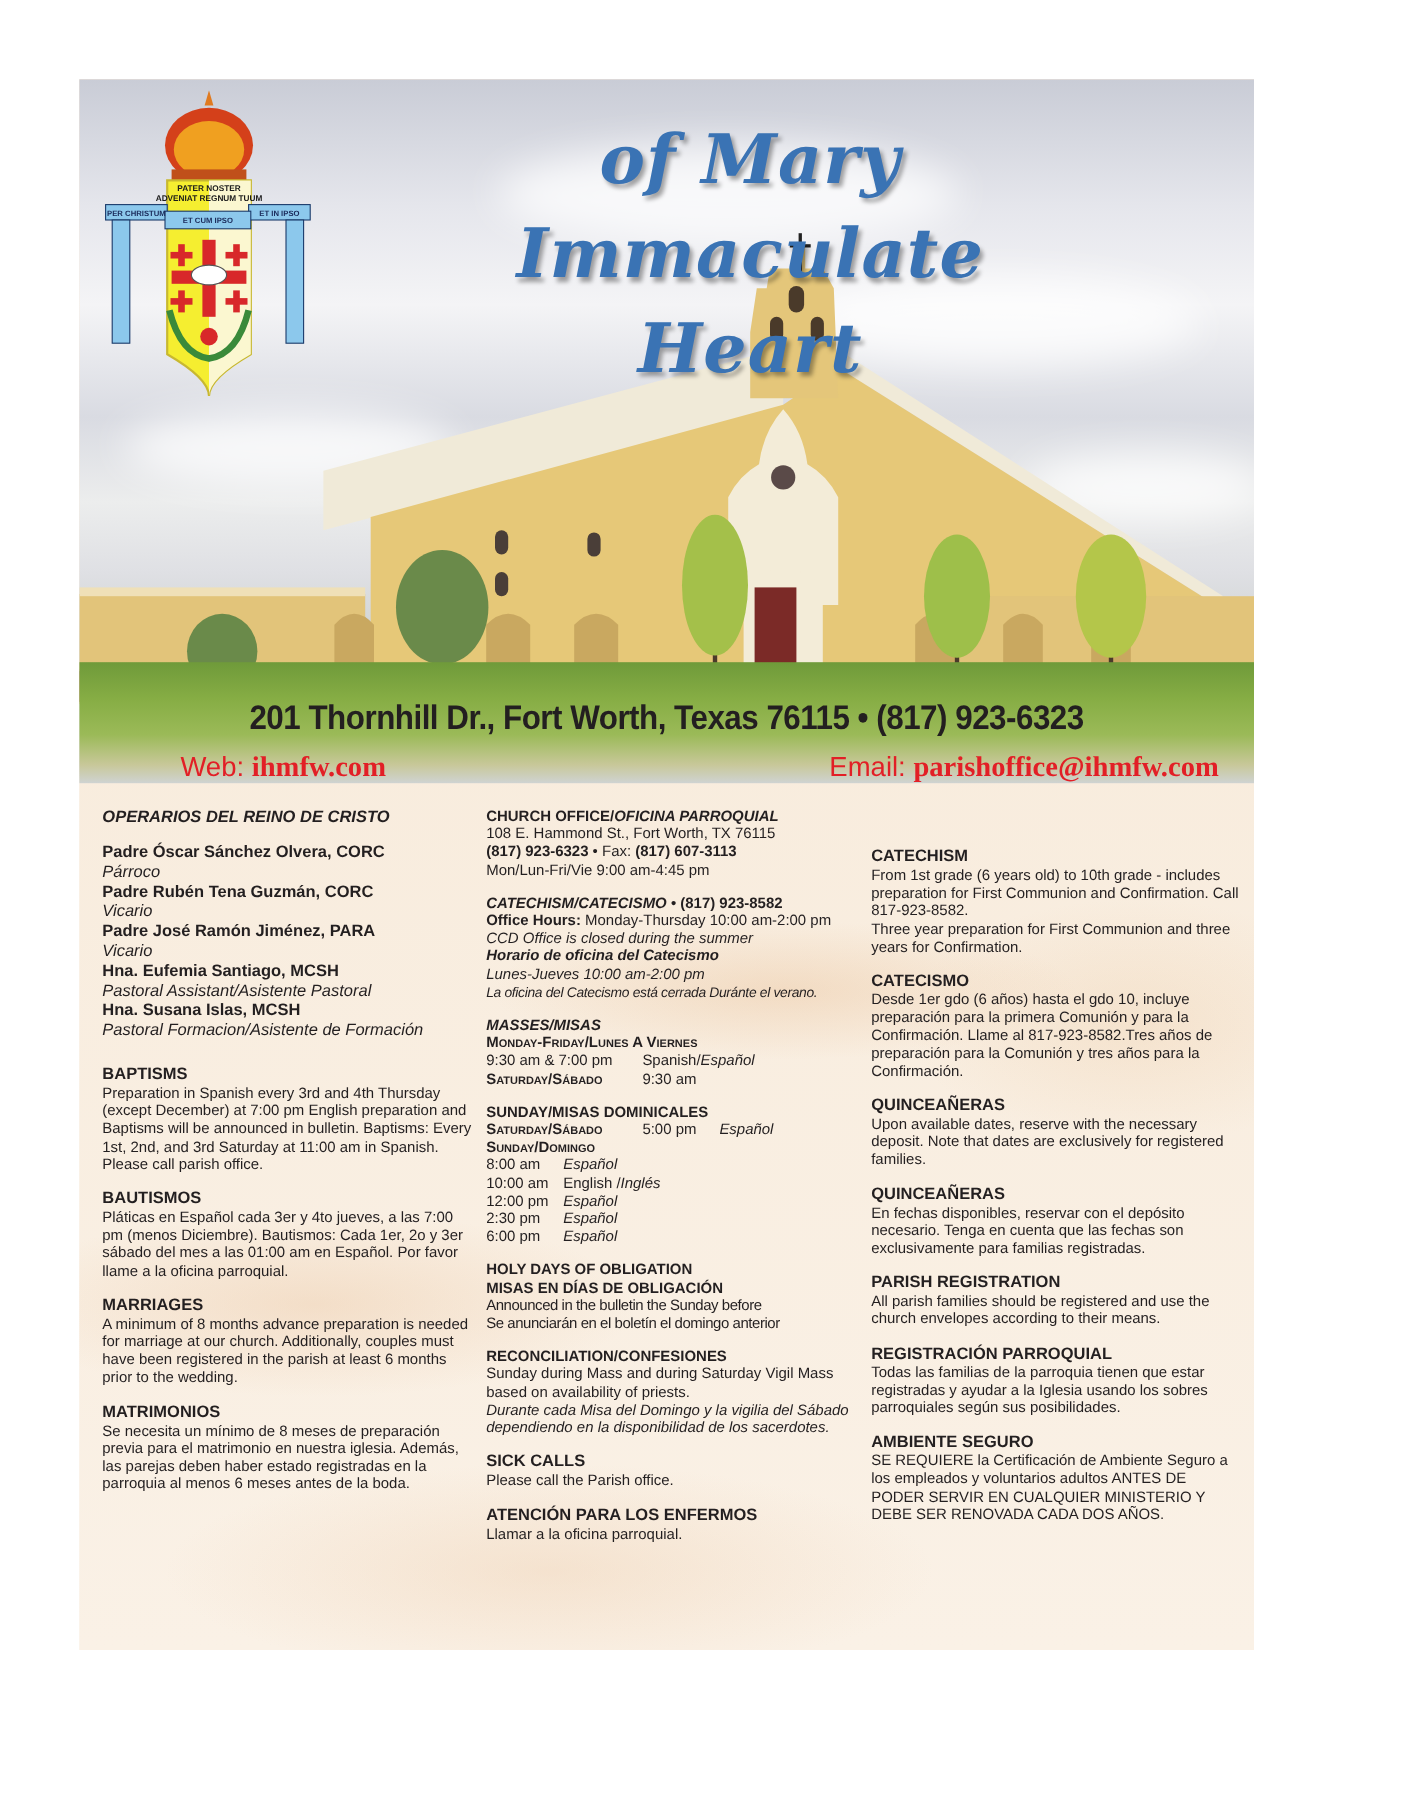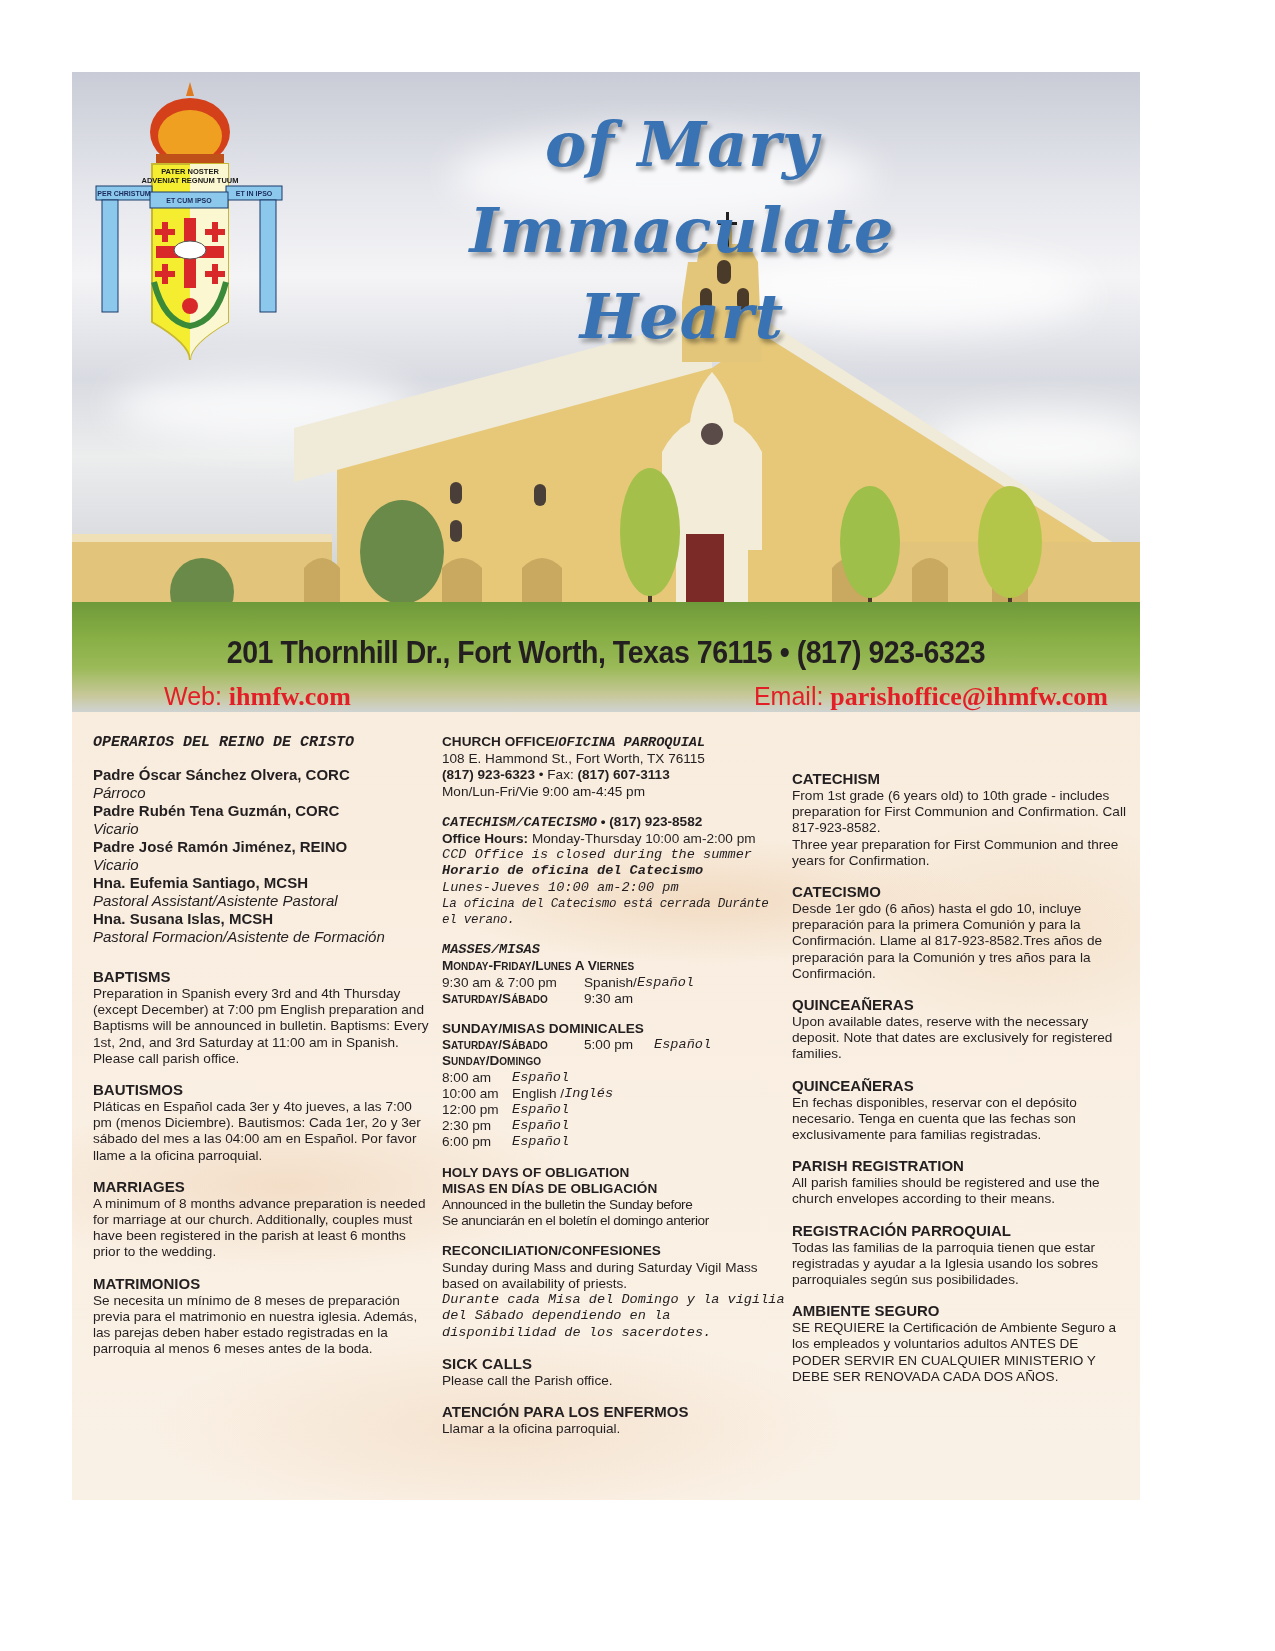--- a/index.html
+++ b/index.html
@@ -29,21 +29,21 @@
   .web { position:absolute; left:64px; top:610px; font-size:25px; color:#e21f26;margin-left:28px; }
   .email { position:absolute; right:32px; top:610px; font-size:25px; color:#e21f26; text-align:right; }
   .web b, .email b { font-family:"Liberation Serif", serif; font-weight:bold; font-size:26px; }
   .col { position:absolute; top:662px; font-size:13.6px; line-height:16.2px; color:#231f20; }
   .col1 { left:21px; width:340px; }
   .col2 { left:370px; width:345px; }
   .col3 { left:720px; width:335px;margin-top:36px; }
   .h { font-weight:bold; font-size:15px; line-height:18px; margin-top:14px; }
   .h:first-child { margin-top:0; }
   .h2 { font-weight:bold; font-size:13.6px; }
-  .it { font-style:italic;font-family:Liberation Mono, monospace; }
+  .it { font-style:italic; }
   .staff-name { font-weight:bold; font-size:15px; line-height:18px; }
   .staff-role { font-style:italic; font-size:15px; line-height:18px; }
   .sc { font-variant:small-caps; font-weight:bold; }
   .row { display:flex; }
   .gap { height:14px; }
   p { margin:0; }
 </style>
 </head>
 <body>
 
@@ -163,31 +163,31 @@
   </div>
 
   <div class="col col1">
     <div class="h it" style="font-size:15px">OPERARIOS DEL REINO DE CRISTO</div>
     <div class="gap"></div>
     <div>
       <div class="staff-name">Padre Óscar Sánchez Olvera, CORC</div>
       <div class="staff-role">Párroco</div>
       <div class="staff-name">Padre Rubén Tena Guzmán, CORC</div>
       <div class="staff-role">Vicario</div>
-      <div class="staff-name">Padre José Ramón Jiménez, REINO</div>
+      <div class="staff-name">Padre José Ramón Jiménez, PARA</div>
       <div class="staff-role">Vicario</div>
       <div class="staff-name">Hna. Eufemia Santiago, MCSH</div>
       <div class="staff-role">Pastoral Assistant/Asistente Pastoral</div>
       <div class="staff-name">Hna. Susana Islas, MCSH</div>
       <div class="staff-role">Pastoral Formacion/Asistente de Formación</div>
     </div>
     <div class="h" style="margin-top:22px">BAPTISMS</div>
     <p>Preparation in Spanish every 3rd and 4th Thursday (except December) at 7:00 pm English preparation and Baptisms will be announced in bulletin. Baptisms: Every 1st, 2nd, and 3rd Saturday at 11:00 am in Spanish. Please call parish office.</p>
     <div class="h">BAUTISMOS</div>
-    <p>Pláticas en Español cada 3er y 4to jueves, a las 7:00 pm (menos Diciembre). Bautismos: Cada 1er, 2o y 3er sábado del mes a las 04:00 am en Español. Por favor llame a la oficina parroquial.</p>
+    <p>Pláticas en Español cada 3er y 4to jueves, a las 7:00 pm (menos Diciembre). Bautismos: Cada 1er, 2o y 3er sábado del mes a las 01:00 am en Español. Por favor llame a la oficina parroquial.</p>
     <div class="h">MARRIAGES</div>
     <p>A minimum of 8 months advance preparation is needed for marriage at our church. Additionally, couples must have been registered in the parish at least 6 months prior to the wedding.</p>
     <div class="h">MATRIMONIOS</div>
     <p>Se necesita un mínimo de 8 meses de preparación previa para el matrimonio en nuestra iglesia. Además, las parejas deben haber estado registradas en la parroquia al menos 6 meses antes de la boda.</p>
   </div>
 
   <div class="col col2">
     <div class="h2">
       <span>CHURCH OFFICE/</span><span class="it">OFICINA PARROQUIAL</span>
     </div>

